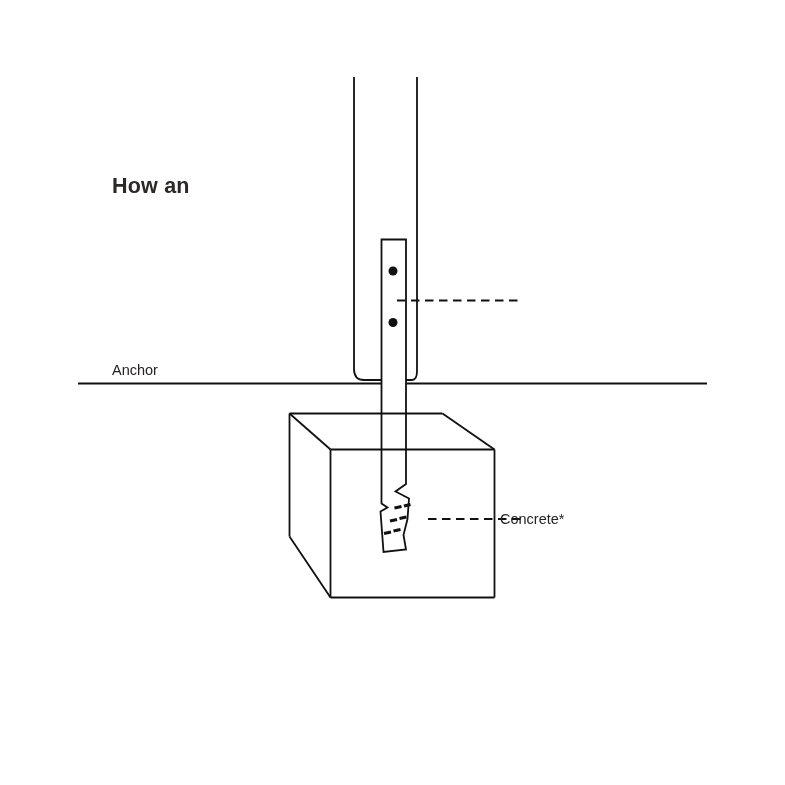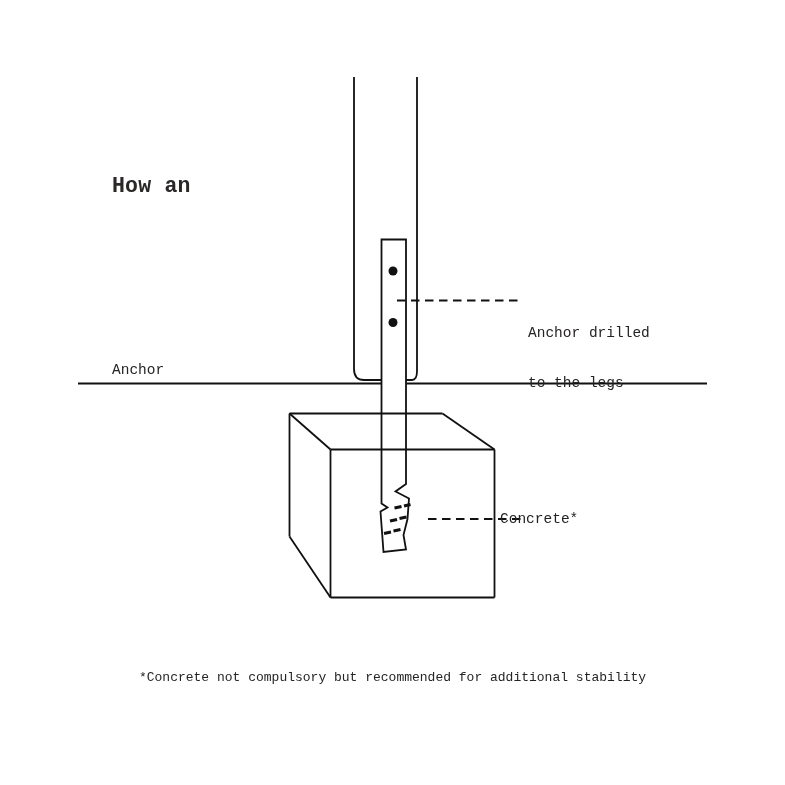--- a/index.html
+++ b/index.html
@@ -4,21 +4,21 @@
 <style>
   html,body{margin:0;padding:0;}
   body{
     width:785px;height:785px;
     background:#ffffff;
     font-family:"Liberation Sans", sans-serif;
     position:relative;
     overflow:hidden;
     color:#262323;
   }
-  .canvas{position:absolute;inset:0;width:785px;height:752px;font-family:Liberation Mono, monospace;}
+  .canvas{position:absolute;inset:0;width:785px;height:752px;}
   svg{position:absolute;left:0;top:0;}
   .label{position:absolute;white-space:pre;}
   .title{
     left:112px;top:115px;
     font-size:21.5px;font-weight:bold;
     line-height:28.5px;letter-spacing:.2px;
     color:#2b2828;
   }
   .ground-label{left:112px;top:362px;font-size:14.5px;line-height:1.15;}
   .anchor-label{left:528px;top:292px;font-size:14.5px;line-height:16.5px;}
@@ -73,22 +73,17 @@
     <line x1="397" y1="300.5" x2="518" y2="300.5" stroke="#111111" stroke-width="2" stroke-dasharray="8.5 5.5"></line>
     <line x1="428" y1="519" x2="521" y2="519" stroke="#111111" stroke-width="2" stroke-dasharray="8.5 5.5"></line>
   </svg>
 
   <div class="label title">
     <div>How an</div>
   </div>
 
   <div class="label ground-label">Anchor</div>
 
-  <div class="label anchor-label">
-    <div>Anchor drilled</div>
-    <div>to the legs</div>
-  </div>
 
   <div class="label concrete-label">Concrete*</div>
 
-  <div class="footnote">*Concrete not compulsory but recommended for additional stability</div>
 
 </div>
 
 </body></html>

